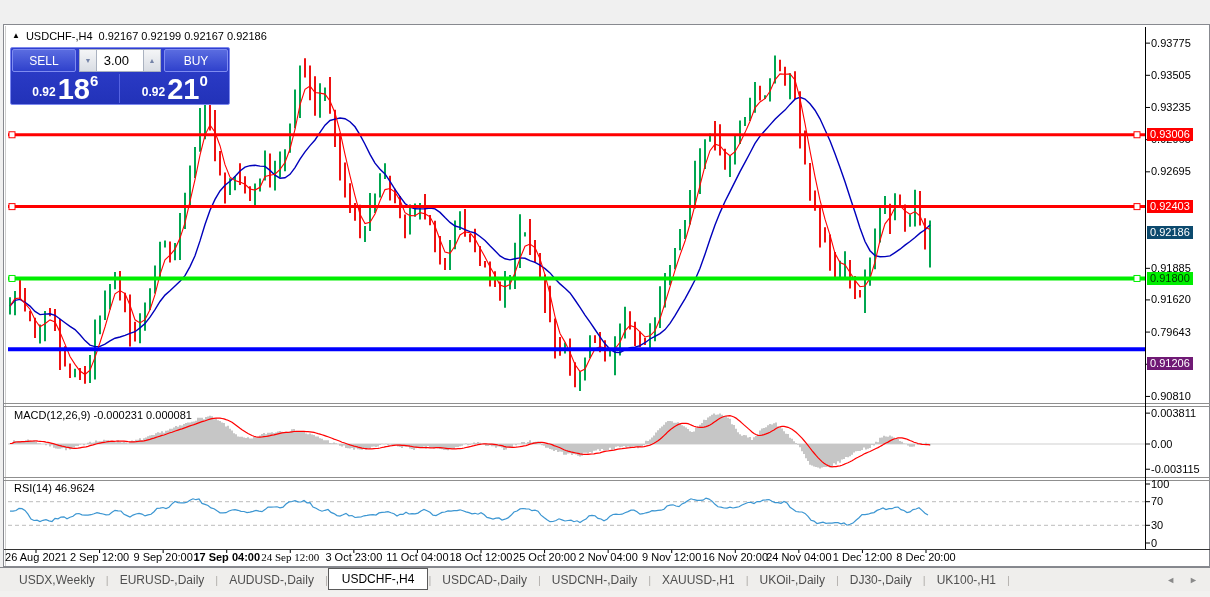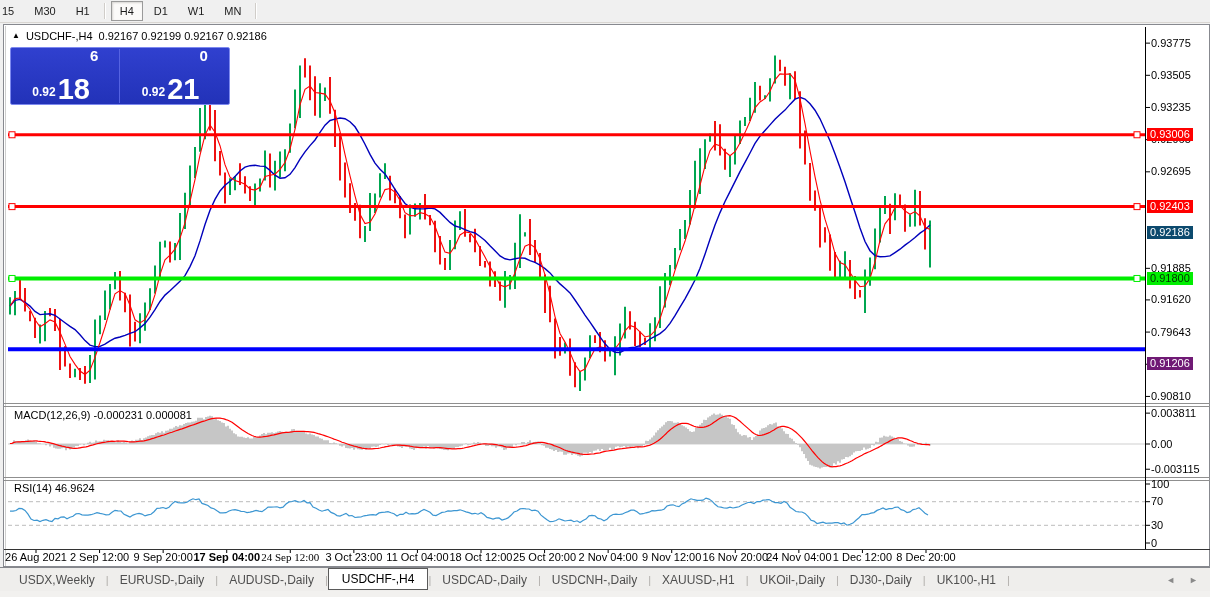--- a/index.html
+++ b/index.html
@@ -50,41 +50,39 @@
   .tab-sep{color:#b0aeab;font-size:11px;}
   .tab-arrows{margin-left:auto;margin-right:12px;display:flex;gap:14px;}
   .tab-arrow{font-size:9px;color:#8a8a8a;cursor:pointer;}
   .status-strip{position:absolute;left:0;right:0;bottom:0;height:7px;background:#f2f1ef;border-top:1px solid #dcdcdc;}
 </style>
 </head>
 <body>
 
 <div class="screen">
 
-  <div class="tf-bar">
-      <div class="tf-btn first">15</div>
-      <div class="tf-btn">M30</div>
-      <div class="tf-btn">H1</div>
-      <div class="tf-sep"></div>
-      <div class="tf-btn active">H4</div>
-      <div class="tf-btn">D1</div>
-      <div class="tf-btn">W1</div>
-      <div class="tf-btn">MN</div>
-      <div class="tf-sep"></div>
-    </div>
 
   <div class="chart-win"></div>
 
   <div class="chart-title">
     <span class="collapse-arrow">▲</span>
     <span>USDCHF-,H4</span>
     <span>0.92167 0.92199 0.92167 0.92186</span>
   </div>
 
   <div class="trade-panel">
+    <div class="tp-top">
+      <div class="tp-btn">SELL</div>
+      <div class="tp-spin">
+        <div class="tp-spin-btn">▼</div>
+        <div class="tp-vol">3.00</div>
+        <div class="tp-spin-btn">▲</div>
+      </div>
+      <div class="tp-btn">BUY</div>
+    </div>
     <div class="tp-bottom">
       <div class="tp-price tp-sell-box">
         <span class="small">0.92</span>
         <span class="big">18</span>
         <span class="sup">6</span>
       </div>
       <div class="tp-price">
         <span class="small">0.92</span>
         <span class="big">21</span>
         <span class="sup">0</span>

